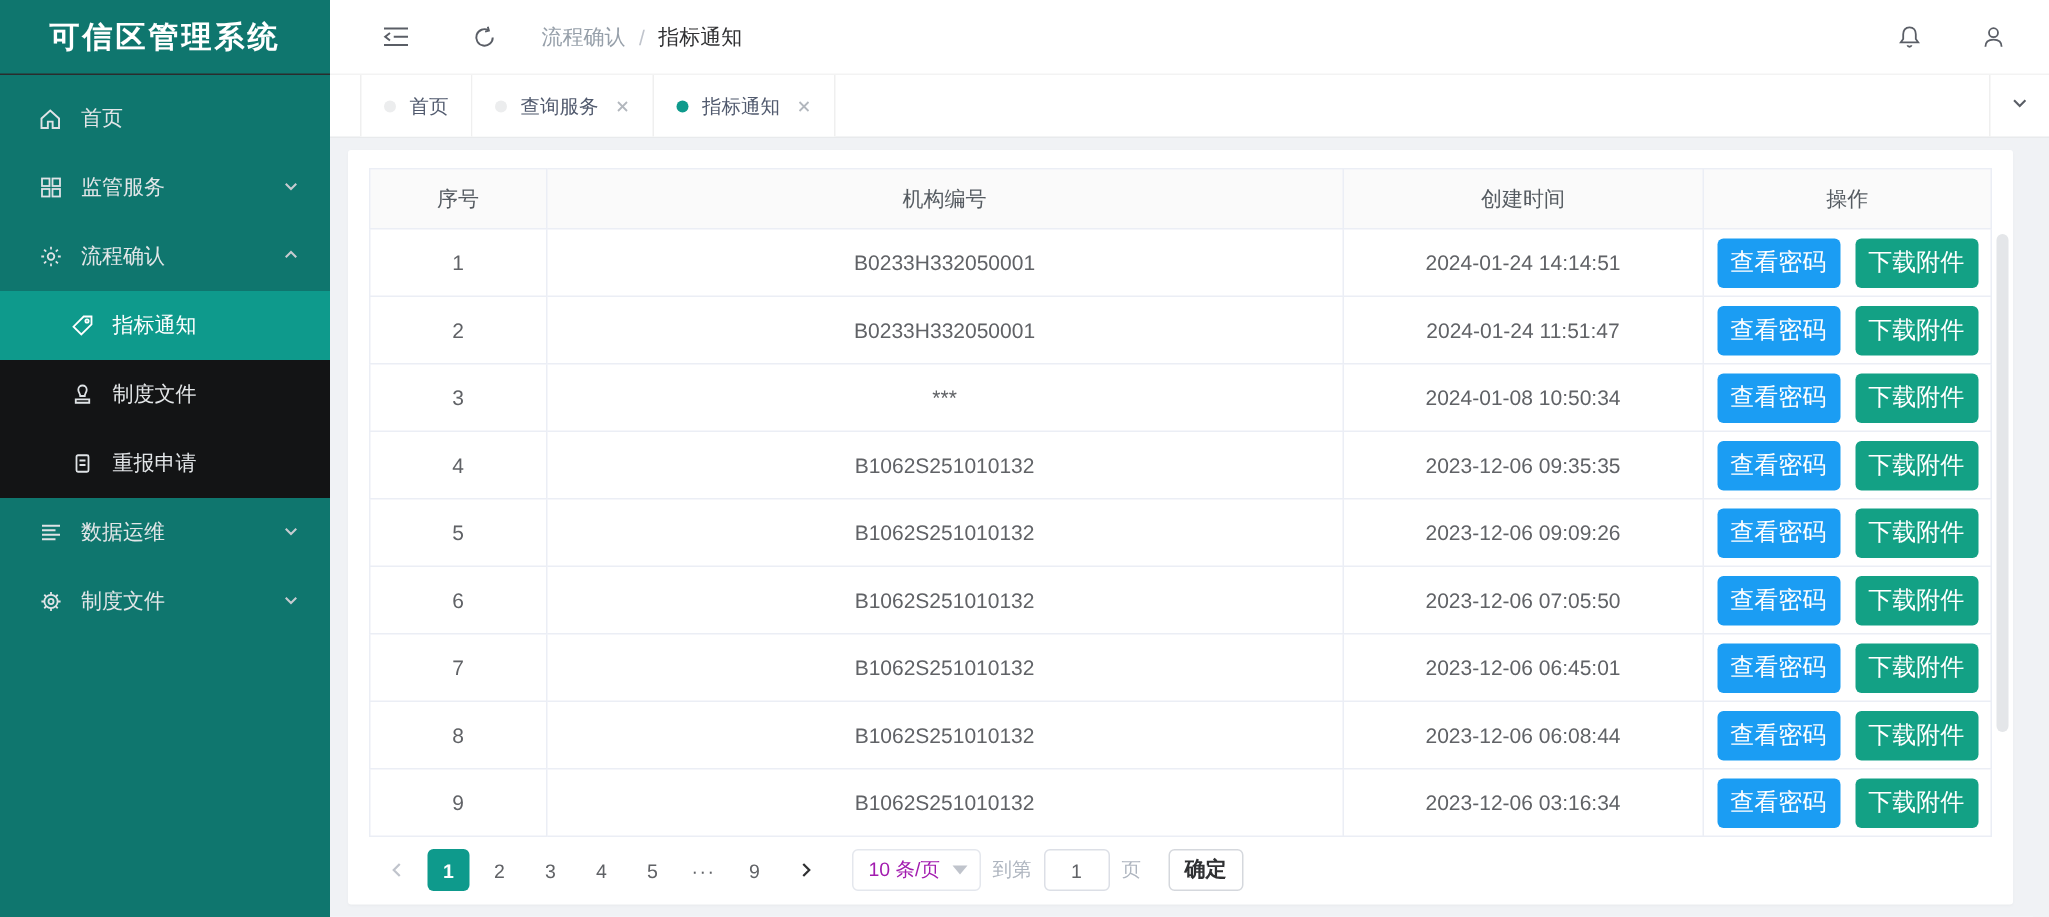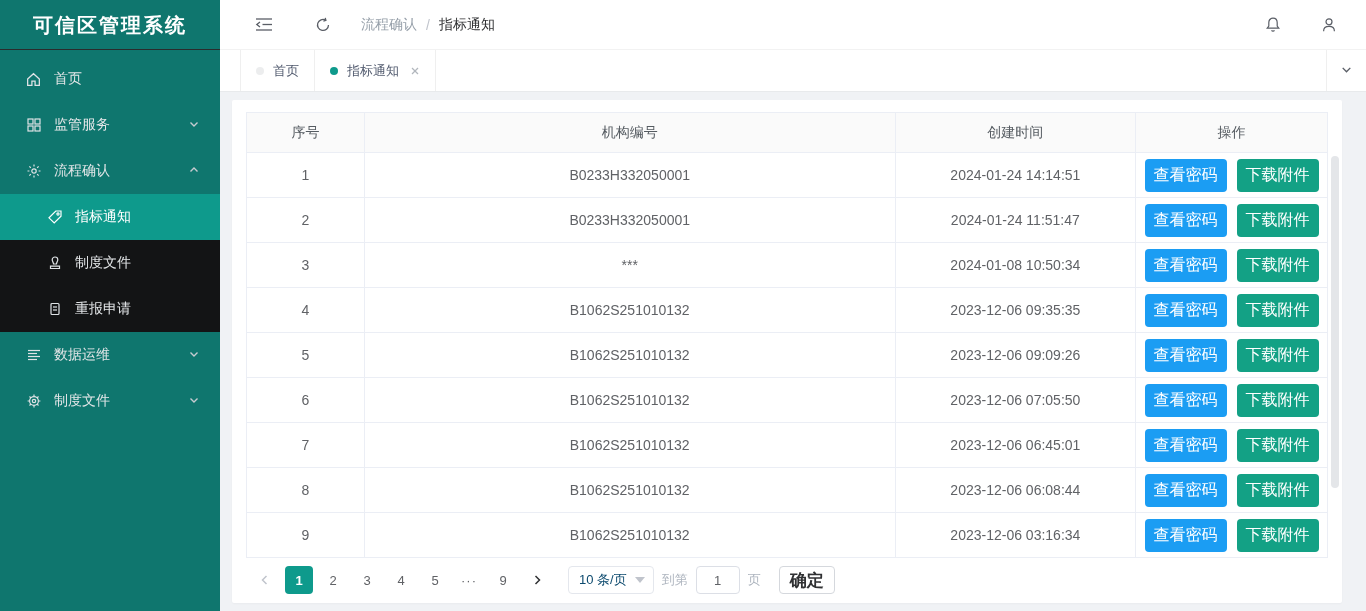--- a/index.html
+++ b/index.html
@@ -74,29 +74,29 @@
   .pagination { display:flex; align-items:center; margin-top:8px; padding-left:2px;
     font-size:13px; color:#606266; }
   .pg-num, .pg-nav { min-width:28px; height:28px; margin:0 3px; border:none;
     background:transparent; display:inline-flex; align-items:center; justify-content:center;
     font-size:13px; color:#606266; cursor:pointer; border-radius:4px; font-family:inherit; }
   .pg-num.active { background:#0e9a8c; color:#fff; font-weight:bold; }
   .pg-nav.prev { color:#c0c4cc; }
   .pg-ellipsis { letter-spacing:1px; color:#606266; }
   .pg-size { height:28px; margin-left:14px; padding:0 8px 0 10px; min-width:80px;
     border:1px solid #e4e7ed; border-radius:4px; display:inline-flex; align-items:center;
-    justify-content:space-between; gap:8px; color:#0c4a6e; cursor:pointer; background:#fff; }
+    justify-content:space-between; gap:8px; color:#a21caf; cursor:pointer; background:#fff; }
   .caret-down { width:0; height:0; border-left:5px solid transparent;
     border-right:5px solid transparent; border-top:6px solid #c0c4cc; }
   .pg-label { color:#aeb5bf; margin:0 8px; }
   .pg-input { width:44px; height:28px; border:1px solid #dcdfe6; border-radius:4px;
     text-align:center; font-size:13px; color:#606266; font-family:inherit; }
   .pg-confirm { height:28px; margin-left:10px; padding:0 10px; background:#fff;
     border:1px solid #d5d8dd; border-radius:4px; color:#303133; font-weight:bold;
-    font-size:17px; cursor:pointer; font-family:inherit; }
+    font-size:14px; cursor:pointer; font-family:inherit; }
 </style>
 </head>
 <body>
 
 <aside class="sidebar">
   <div class="sidebar-title">可信区管理系统</div>
   <nav class="menu">
 
     <div class="menu-item">
       <span class="micon">
@@ -241,20 +241,30 @@
           </svg>
       </span>
     </div>
   </header>
 
   <div class="tabbar">
     <div class="tab">
       <span class="dot"></span>
       <span>首页</span>
     </div>
+    <div class="tab">
+      <span class="dot"></span>
+      <span>查询服务</span>
+      <span class="close">
+        <svg width="10" height="10" viewBox="0 0 10 10" stroke="#b2b7bd" stroke-width="1.2">
+            <line x1="2" y1="2" x2="8" y2="8"></line>
+            <line x1="8" y1="2" x2="2" y2="8"></line>
+          </svg>
+      </span>
+    </div>
     <div class="tab active">
       <span class="dot"></span>
       <span>指标通知</span>
       <span class="close">
         <svg width="10" height="10" viewBox="0 0 10 10" stroke="#b2b7bd" stroke-width="1.2">
             <line x1="2" y1="2" x2="8" y2="8"></line>
             <line x1="8" y1="2" x2="2" y2="8"></line>
           </svg>
       </span>
     </div>

